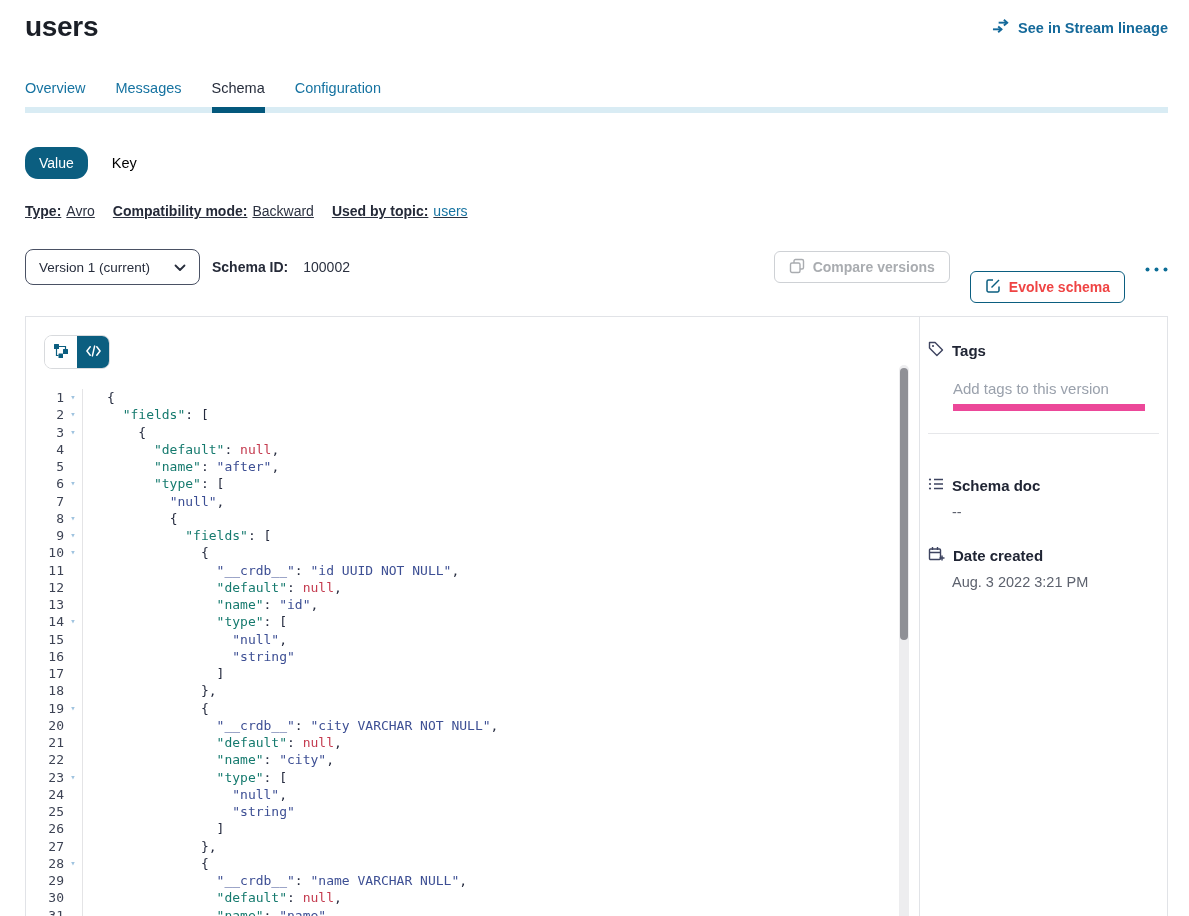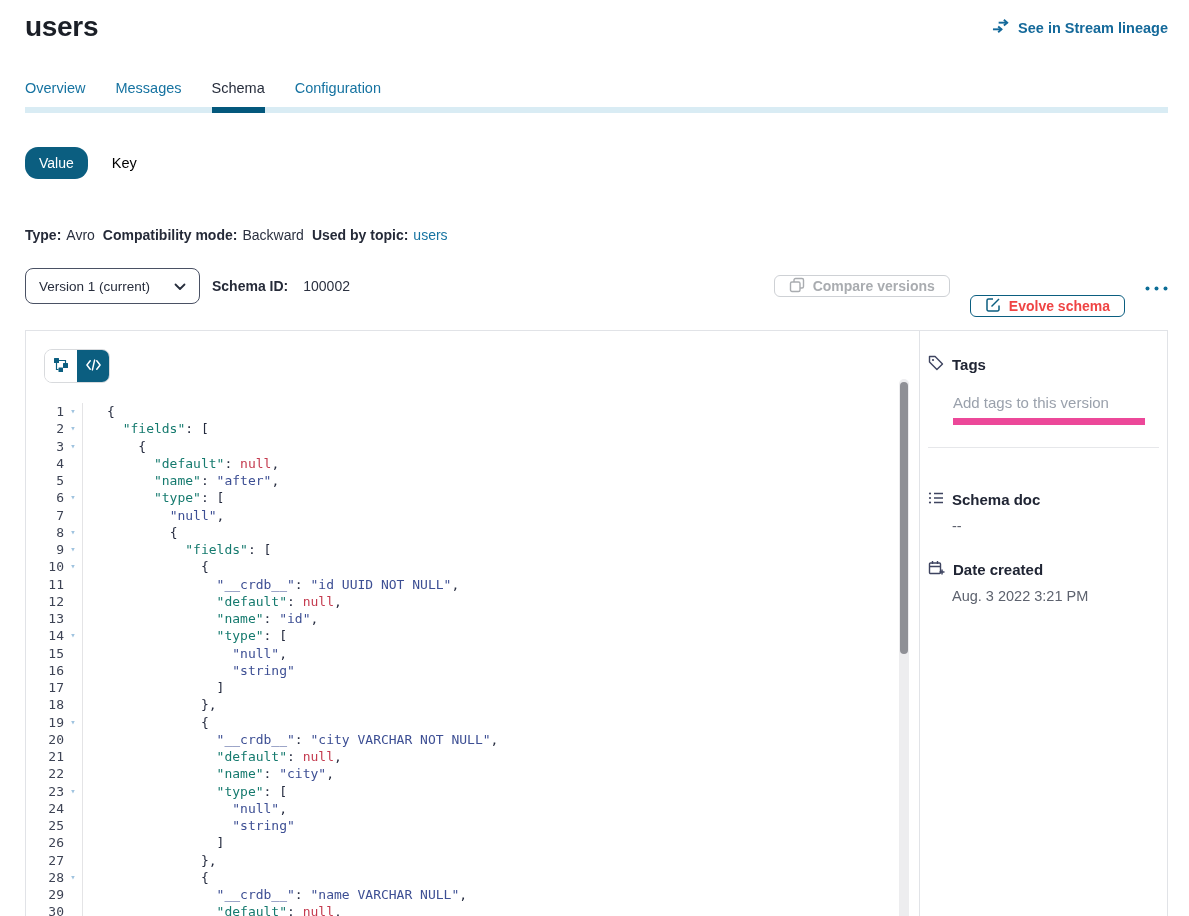--- a/index.html
+++ b/index.html
@@ -20,33 +20,33 @@
   .tab { font-size:14.5px; color:#1673a1; padding-bottom:11px; position:relative; cursor:pointer; }
   .tab.active { color:#272d3c; }
   .tab.active::after { content:""; position:absolute; left:0; right:0; bottom:-6px; height:6px; background:#03587c; }
 
   
   .toggle-row { margin-top:34px; display:flex; align-items:center; }
   .btn-value { background:#0b5e80; color:#fff; border:none; border-radius:13px; padding:8px 14px; font-size:14px; font-family:inherit; cursor:pointer; }
   .key-label { margin-left:24px; color:#000000; font-size:14.5px; cursor:pointer; }
 
   
-  .meta-row { margin-top:48px; display:flex; gap:8px; font-size:14px; }
+  .meta-row { margin-top:24px; display:flex; gap:18px; font-size:14px;text-decoration:underline; }
   .meta-group { display:flex; gap:5px; }
   .meta-label { font-weight:700; color:#252a38; }
   .meta-value { color:#2b3140; }
   .meta-link { color:#1673a1; cursor:pointer; }
 
   
   .version-row { margin-top:12px; display:flex; align-items:center; }
   .select { width:175px; height:36px; border:1px solid #4a5164; border-radius:8px; background:#fff;
             display:flex; align-items:center; justify-content:space-between; padding:0 13px; font-size:13.5px; color:#272d3c; cursor:pointer; }
   .schema-id { margin-left:12px; display:flex; gap:15px; font-size:14px; }
   .actions { margin-left:auto; display:flex; align-items:center; gap:20px; }
-  .btn { display:flex; align-items:center; gap:8px; height:22px; padding:0 14px; border-radius:6px; background:#fff; font-size:14px; font-weight:700; font-family:inherit; cursor:pointer; }
+  .btn { display:flex; align-items:center; gap:8px; height:32px; padding:0 14px; border-radius:6px; background:#fff; font-size:14px; font-weight:700; font-family:inherit; cursor:pointer; }
   .btn-compare { border:1px solid #ced1d5; color:#a9acb0; }
   .btn-evolve { border:1.5px solid #0b5e80; color:#ef4444;margin-top:40px; }
   .btn-more { border:none; background:none; padding:0; cursor:pointer; display:flex; align-items:center; }
 
   
   .card { margin-top:13px; width:1143px; height:614px; border:1px solid #e1e3e7; border-bottom:none; display:flex; overflow:hidden; }
   .editor { flex:1; position:relative; padding-top:18px; overflow:hidden; }
   .viewtoggle { margin-left:18px; display:inline-flex; border:1px solid #d8dadd; border-radius:8px; overflow:hidden; }
   .vt-btn { width:32px; height:32px; display:flex; align-items:center; justify-content:center; background:#fff; border:none; cursor:pointer; padding:0; }
   .vt-btn.active { background:#0b5e80; }

